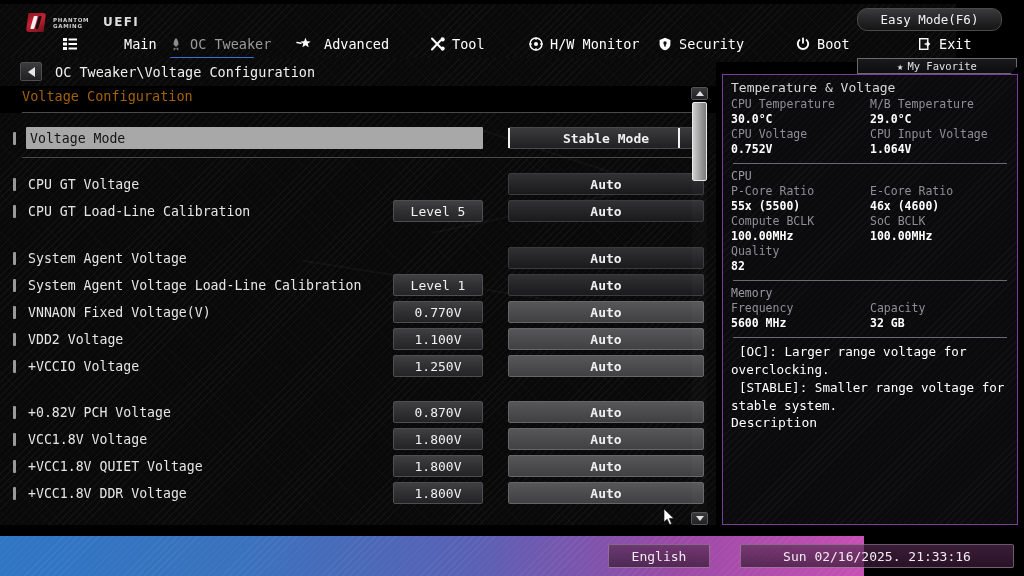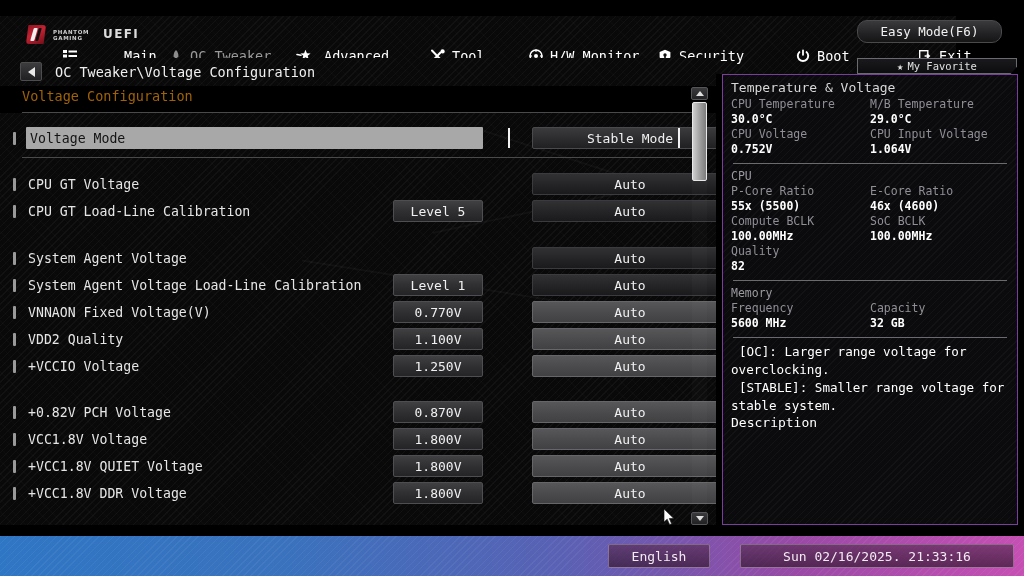--- a/index.html
+++ b/index.html
@@ -11,21 +11,21 @@
 
   
   .hatch{
     background-color:#09090a;
     background-image:
       repeating-linear-gradient(135deg, rgba(255,255,255,.035) 0 1px, rgba(0,0,0,0) 1px 5px),
       repeating-linear-gradient(45deg, rgba(255,255,255,.012) 0 1px, rgba(0,0,0,0) 1px 9px);
   }
 
   
-  #topbar{ position:absolute; left:0; top:16px; width:956px; height:58px; }
+  #topbar{ position:absolute; left:0; top:4px; width:956px; height:58px; }
   #topbar .hatchfill{ position:absolute; inset:0; }
 
   #brand{ position:absolute; left:26px; top:9px; display:flex; align-items:center; gap:7px; }
   .pg-logo{ width:20px; height:19px; position:relative; }
   .pg-logo .shield{
     position:absolute; inset:0;
     background:linear-gradient(150deg,#8c1220 0%,#c42232 45%,#6b0d18 100%);
     clip-path:polygon(12% 0,100% 0,88% 100%,0 100%);
     border-radius:3px;
   }
@@ -103,23 +103,24 @@
     position:absolute; height:22px; border-radius:2px;
     display:flex; align-items:center; justify-content:center;
     font-size:13px; color:#f0f0f0;
   }
   .valbox.mid{
     left:393px; width:90px;
     background:linear-gradient(180deg,#404043 0%,#303033 50%,#242427 100%);
     border:1px solid #4e4e52;
   }
   .valbox.right{
-    left:532px; width:196px;
+    left:508px; width:196px;
     background:linear-gradient(180deg,#313134 0%,#242427 55%,#1a1a1c 100%);
     border:1px solid #3b3b3f;
+    font-weight:bold;
   }
   .valbox.right.lighter{
     background:linear-gradient(180deg,#57575a 0%,#4a4a4d 55%,#414144 100%);
     border:1px solid #66666a;
   }
   .valbox.right.dropdown{
     background:linear-gradient(180deg,#3b3b3e 0%,#2c2c2f 55%,#202023 100%);
     border:1px solid #4a4a4e;
   }
   .bracket{ position:absolute; width:2px; height:20px; background:#f2f2f2; top:1px; }
@@ -172,21 +173,21 @@
     position:absolute; left:857px; top:58px; width:160px; height:16px;
     background:linear-gradient(180deg,#1a1a1d,#0d0d10);
     border:1px solid #6a6a70;
     clip-path:polygon(0 0, 100% 0, 100% 55%, 96% 100%, 0 100%);
     display:flex; align-items:center; justify-content:center; gap:4px;
     font-size:10.5px; color:#e0e0e0;
   }
 
   
   #bottom{
-    position:absolute; left:0; bottom:0; width:1024px; height:40px;
+    position:absolute; left:0; bottom:0; width:864px; height:40px;
     background:linear-gradient(90deg,#2f76c4 0%,#3a72bd 28%,#5a61b4 55%,#9a4aa6 78%,#c650b4 100%);
   }
   #bottom .sheen{
     position:absolute; inset:0;
     background:repeating-linear-gradient(135deg, rgba(255,255,255,.05) 0 1px, rgba(0,0,0,0) 1px 5px);
   }
   .bbtn{
     position:absolute; top:8px; height:24px;
     background:linear-gradient(180deg,rgba(90,45,85,.65),rgba(55,25,52,.72));
     border:1px solid rgba(255,255,255,.30); border-radius:2px;
@@ -357,21 +358,21 @@
         <div class="valbox right">Auto</div>
       </div>
       <div class="row" style="top: 188px;">
         <div class="marker"></div>
         <div class="label">VNNAON Fixed Voltage(V)</div>
         <div class="valbox mid">0.770V</div>
         <div class="valbox right lighter">Auto</div>
       </div>
       <div class="row" style="top: 215px;">
         <div class="marker"></div>
-        <div class="label">VDD2 Quality</div>
+        <div class="label">VDD2 Voltage</div>
         <div class="valbox mid">1.100V</div>
         <div class="valbox right lighter">Auto</div>
       </div>
       <div class="row" style="top: 242px;">
         <div class="marker"></div>
         <div class="label">+VCCIO Voltage</div>
         <div class="valbox mid">1.250V</div>
         <div class="valbox right lighter">Auto</div>
       </div>
       <div class="row" style="top: 288px;">

